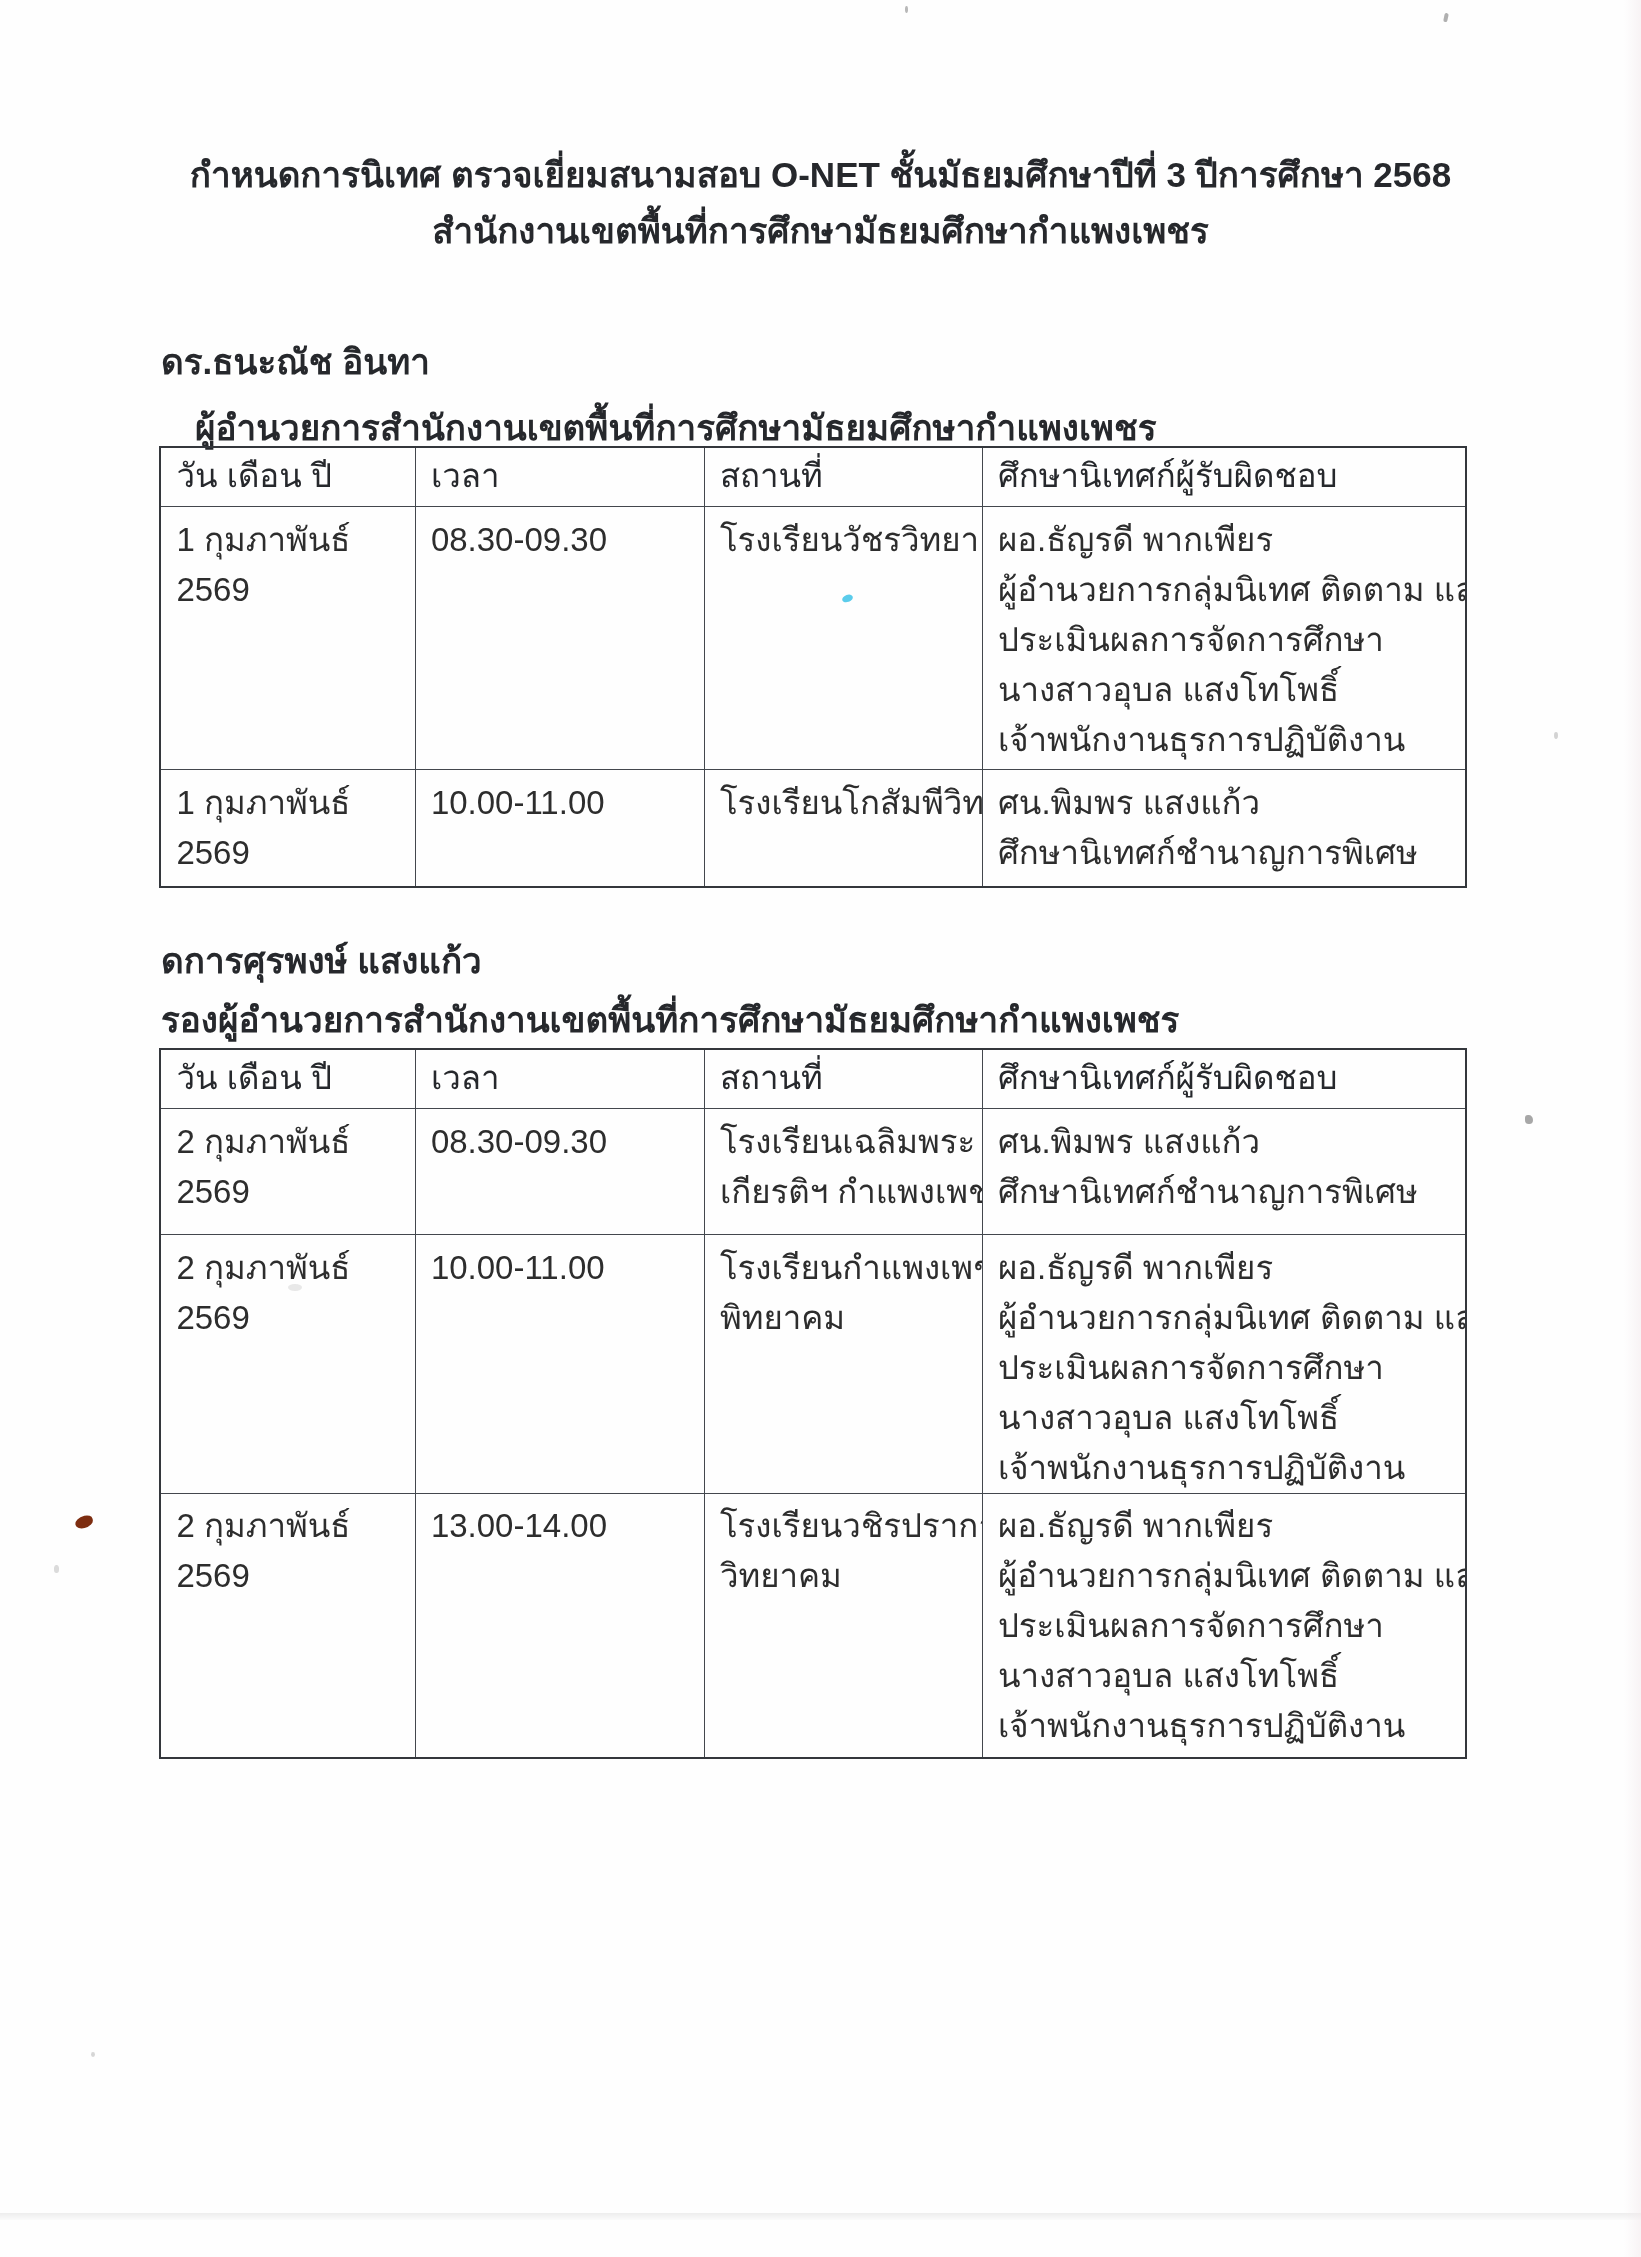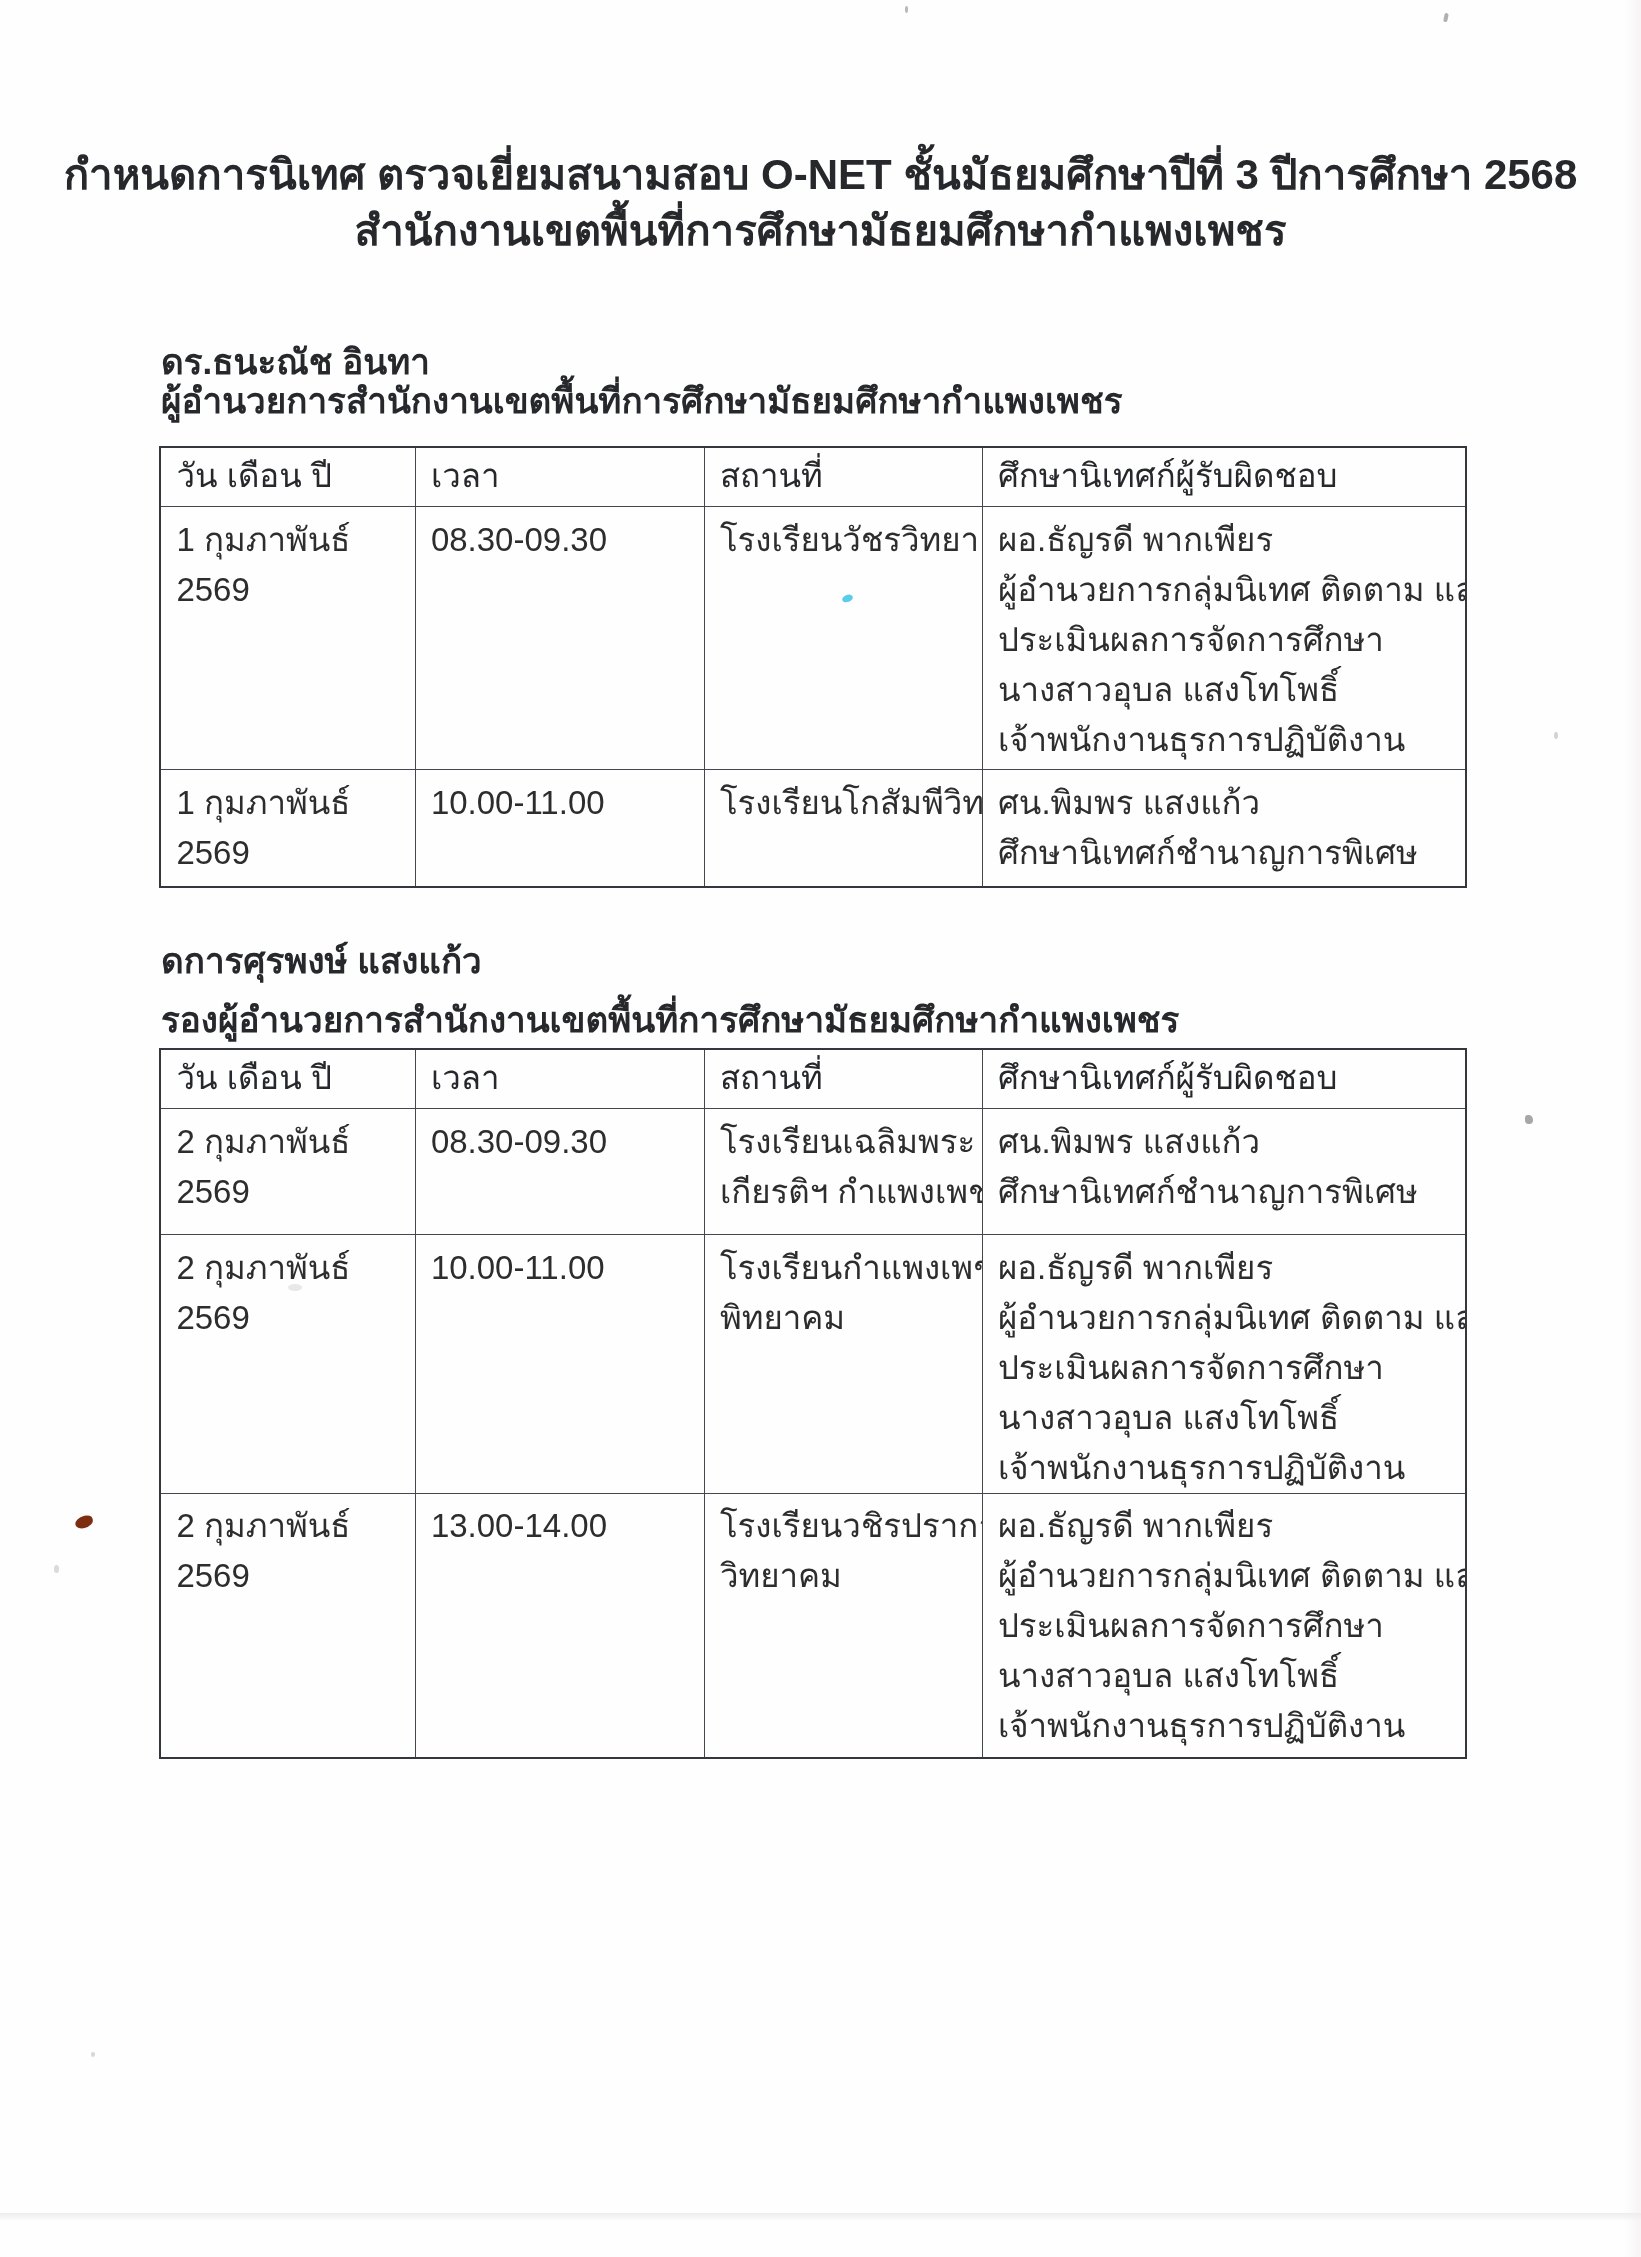--- a/index.html
+++ b/index.html
@@ -14,37 +14,37 @@
   }
 
   
   .doc-title {
     position: absolute;
     top: 147px;
     left: 0;
     width: 100%;
     text-align: center;
     font-weight: bold;
-    font-size: 42px;
+    font-size: 35px;
     line-height: 56px;
     color: #26282c;
   }
 
   
   .person-name, .person-title {
     position: absolute;
     left: 161px;
     font-size: 35px;
     font-weight: bold;
     line-height: 48px;
     color: #26282c;
     white-space: nowrap;
   }
   #sec1-name  { top: 338px; }
-  #sec1-title { top: 377px; }
+  #sec1-title { top: 404px; margin-left: 34px; }
   #sec2-name  { top: 937px; }
   #sec2-title { top: 996px; }
 
   
   .sched-table {
     position: absolute;
     left: 159px;
     width: 1305px;
     border-collapse: collapse;
     table-layout: fixed;

